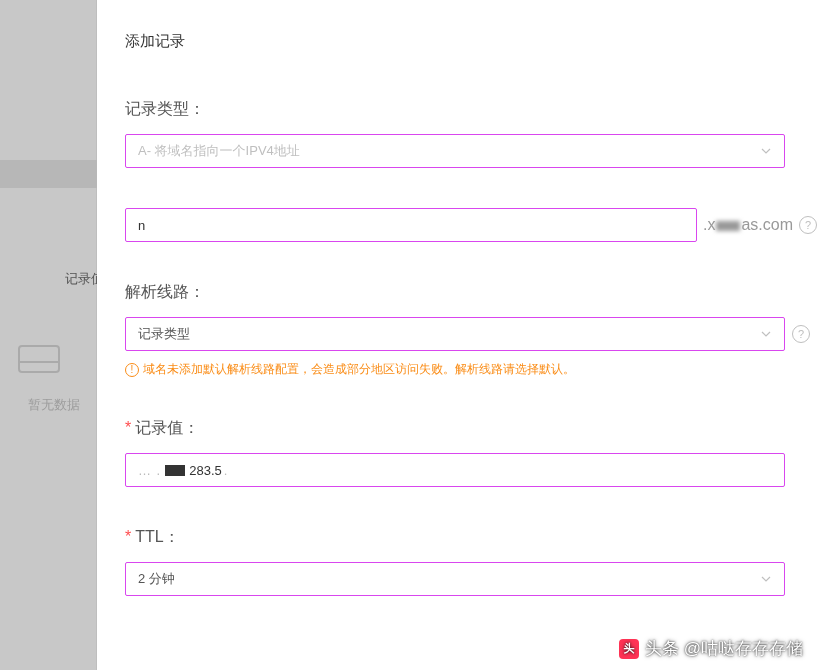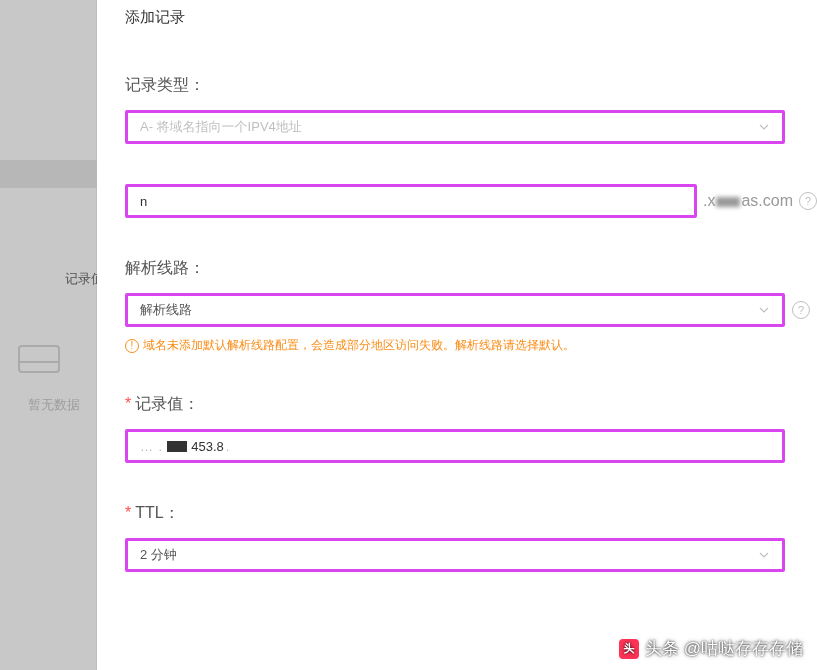--- a/index.html
+++ b/index.html
@@ -74,21 +74,21 @@
     .modal {
       position: absolute;
       left: 97px;
       top: 0;
       width: 720px;
       height: 100%;
       background: #fff;
       z-index: 10;
     }
     .modal-inner {
-      padding: 8px 0 0 28px;
+      padding: 32px 0 0 28px;
     }
     .modal-title {
       font-size: 15px;
       color: #333;
       margin-bottom: 48px;
     }
     .form-group {
       margin-bottom: 40px;
     }
     .form-label {
@@ -102,21 +102,21 @@
       margin-right: 4px;
     }
     .input-row {
       display: flex;
       align-items: center;
       gap: 6px;
     }
     .select-box, .input-box {
       position: relative;
       height: 34px;
-      border: 3px solid #d946ef;
+      border: 1px solid #d946ef;
       border-radius: 2px;
       display: flex;
       align-items: center;
       padding: 0 12px;
       font-size: 13px;
       color: #555;
       background: #fff;
       cursor: pointer;
     }
     .select-box {
@@ -280,21 +280,21 @@
           <span>.x</span><span class="blur-box"></span><span>as.com</span>
         </span>
         <span class="help-icon">?</span>
       </div>
     </div>
 
     <div class="form-group">
       <label class="form-label">解析线路：</label>
       <div class="field-wrap">
         <div class="select-box">
-          <span>解析线路</span>
+          <span>记录类型</span>
           <span class="chevron">
             <svg width="12" height="12" viewBox="0 0 12 12">
                 <path d="M2 4 L6 8 L10 4" fill="none" stroke="currentColor" stroke-width="1.2"></path>
               </svg>
           </span>
         </div>
         <span class="help-icon edge">?</span>
       </div>
       <div class="warning-text">
         <span class="warn-icon">!</span>
@@ -303,21 +303,21 @@
     </div>
 
     <div class="form-group">
       <label class="form-label">
         <span class="req">*</span><span>记录值：</span>
       </label>
       <div class="input-box wide">
         <span class="masked-val">
           <span class="masked-dots">… .</span>
             <span class="masked-block"></span>
-          <span class="input-val">453.8</span>
+          <span class="input-val">283.5</span>
           <span class="masked-dots" style="margin-left:2px">.</span>
         </span>
       </div>
     </div>
 
     <div class="form-group">
       <label class="form-label">
         <span class="req">*</span><span>TTL：</span>
       </label>
       <div class="select-box">

